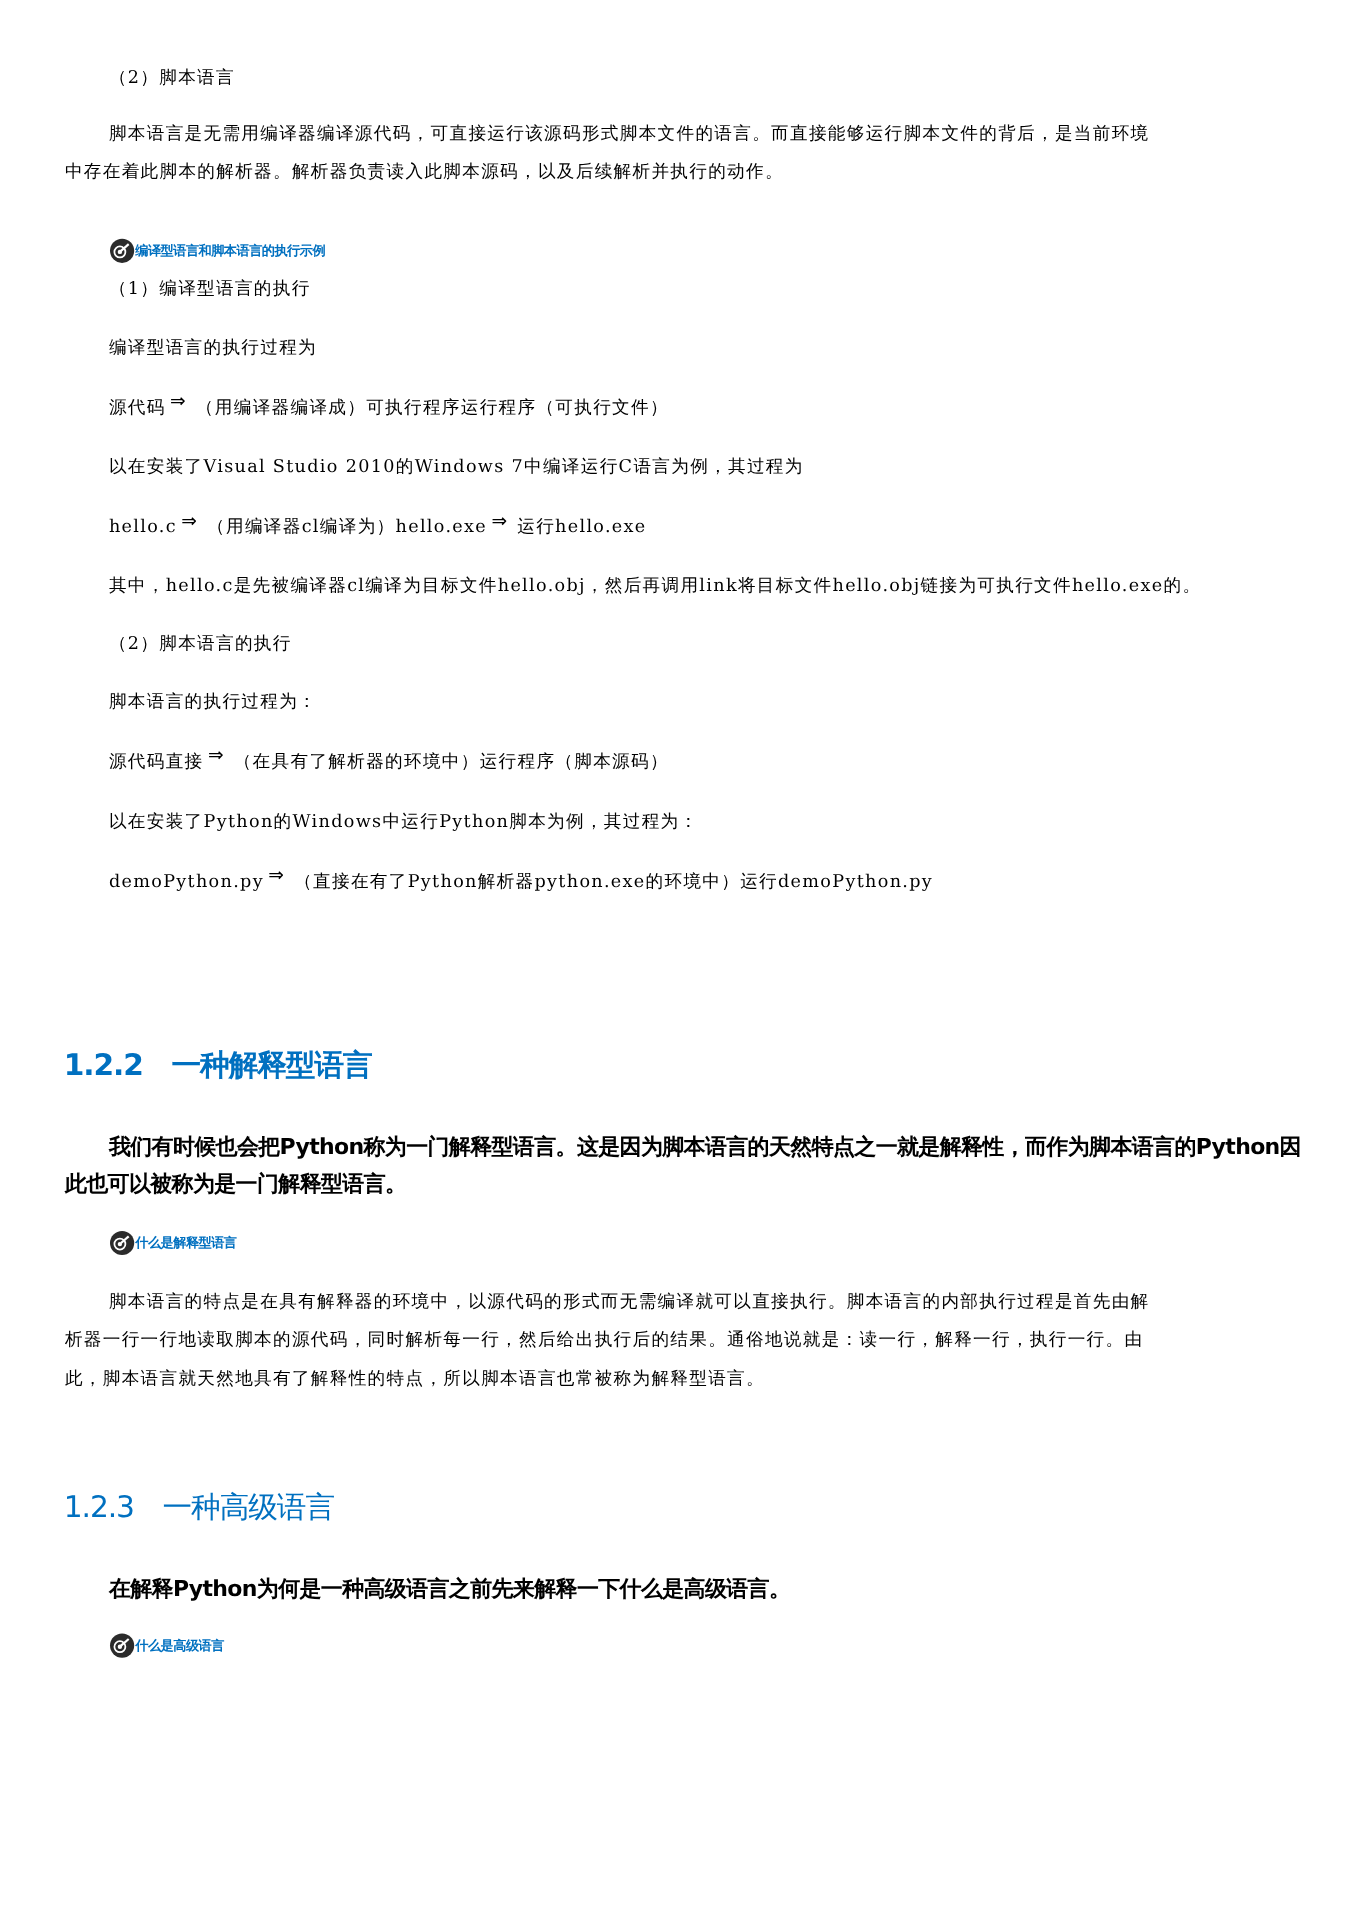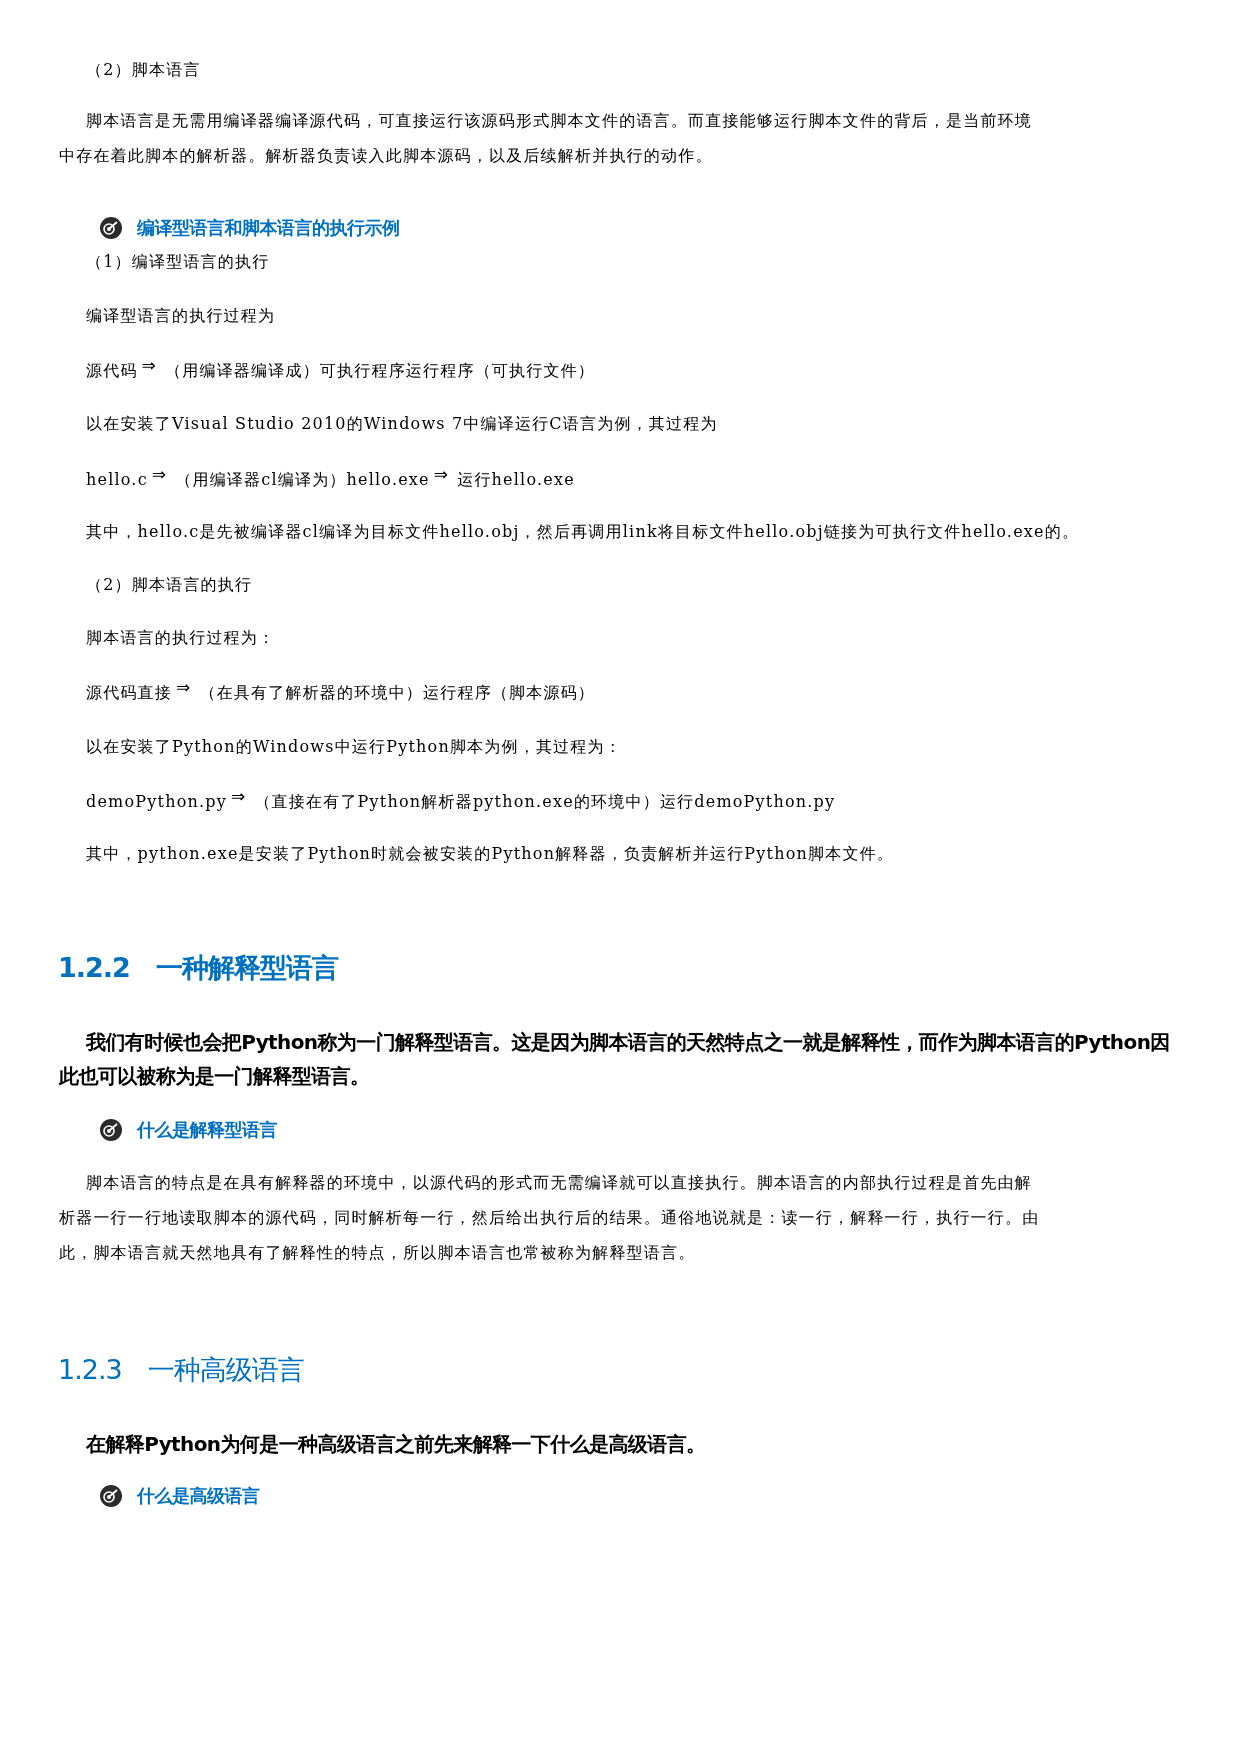--- a/index.html
+++ b/index.html
@@ -1,23 +1,23 @@
 <!DOCTYPE html>
 <html><head>
   <meta charset="utf-8">
   <style>
     html, body { margin: 0; padding: 0; background: #ffffff; }
     body { width: 1240px; height: 1754px; position: relative; overflow: hidden; color: #000; }
     .page { position: absolute; left: 0; top: 0; width: 1240px; height: 1754px; }
     .serif { font-family: "DejaVu Serif", "Liberation Serif", serif; font-size: 16px; letter-spacing: 1.2px; }
     .line { position: absolute; white-space: nowrap; line-height: 24px; }
-    .indent-line { left: 86px; }
+    .indent-line { left: 99px; }
     .flush-line { left: 59px; }
     .sub-heading { position: absolute; left: 99px; display: flex; align-items: center; white-space: nowrap; }
-    .sub-heading .label { font-family: "DejaVu Sans", "Liberation Sans", sans-serif; font-size: 18px; font-weight: bold; color: #0070C0; letter-spacing: -0.5px; margin-left: 14px; }
+    .sub-heading .label { font-family: "DejaVu Sans", "Liberation Sans", sans-serif; font-size: 12px; font-weight: bold; color: #0070C0; letter-spacing: -0.5px; margin-left: 0; }
     .badge-icon { width: 24px; height: 24px; position: relative; display: inline-block; }
     .section-heading { position: absolute; left: 58px; white-space: nowrap; font-family: "DejaVu Sans", "Liberation Sans", sans-serif; font-size: 27px; color: #0070C0; letter-spacing: -1px; }
     .section-heading .num { margin-right: 26px; }
     .sans-body { font-family: "DejaVu Sans", "Liberation Sans", sans-serif; font-size: 20px; font-weight: bold; letter-spacing: -0.6px; }
     .arrow { font-family: "DejaVu Sans", sans-serif; font-size: 17px; position: relative; top: -5px; margin: 0 8px 0 4px; }
   </style>
 </head>
 <body>
 
 <div class="page">
@@ -59,21 +59,20 @@
   <div class="line serif indent-line" style="top:680px;">
     <span>源代码直接</span><span class="arrow">⇒</span><span>（在具有了解析器的环境中）运行程序（脚本源码）</span>
   </div>
 
   <div class="line serif indent-line" style="top:735px;">以在安装了Python的Windows中运行Python脚本为例，其过程为：</div>
 
   <div class="line serif indent-line" style="top:789px;">
     <span>demoPython.py</span><span class="arrow">⇒</span><span>（直接在有了Python解析器python.exe的环境中）运行demoPython.py</span>
   </div>
 
-  <div class="line serif indent-line" style="top:842px;">其中，python.exe是安装了Python时就会被安装的Python解释器，负责解析并运行Python脚本文件。</div>
 
   <div class="section-heading" style="top:950px;font-weight:bold;">
     <span class="num">1.2.2</span><span>一种解释型语言</span>
   </div>
 
   <div class="line sans-body indent-line" style="top:1030px;">我们有时候也会把Python称为一门解释型语言。这是因为脚本语言的天然特点之一就是解释性，而作为脚本语言的Python因</div>
   <div class="line sans-body flush-line" style="top:1064px;">此也可以被称为是一门解释型语言。</div>
 
   <div class="sub-heading" style="top:1118px;">
     <span class="badge-icon">

